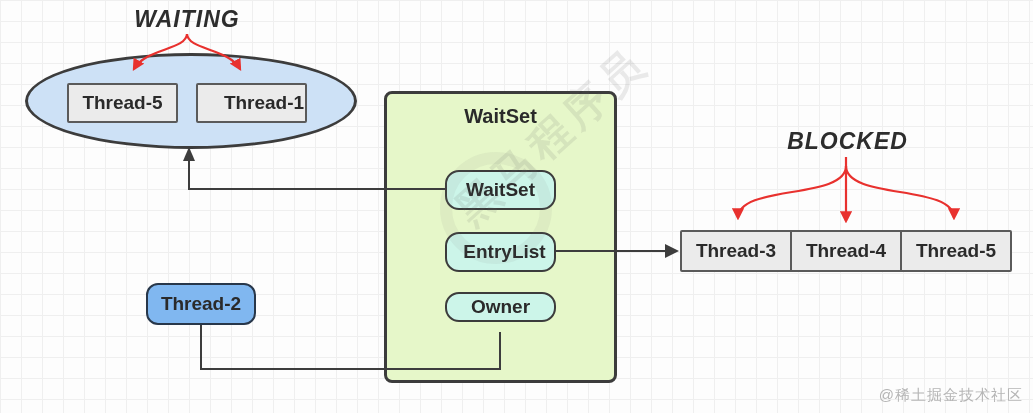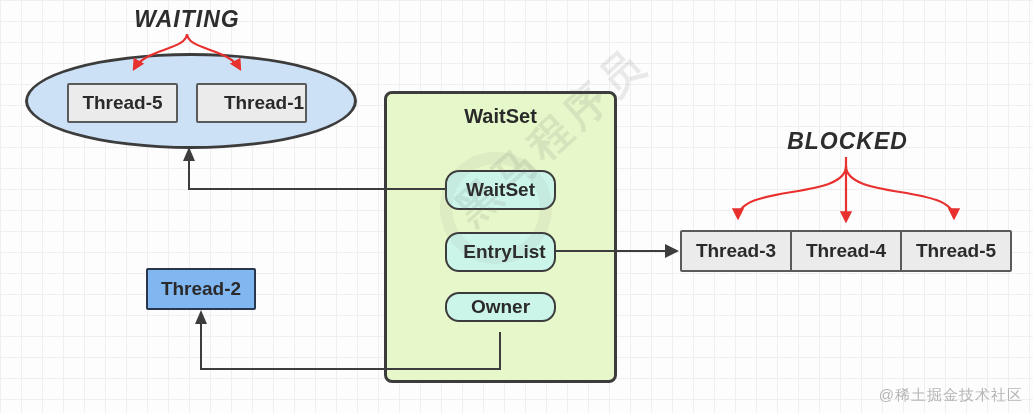--- a/index.html
+++ b/index.html
@@ -31,21 +31,21 @@
   }
   .gray-box{background:#ebebeb;border:2px solid #5a5a5a;border-radius:2px;}
   .monitor{
     background:#e6f7c9;border:3px solid #3c3c3c;border-radius:8px;z-index:1;
   }
   .monitor-title{
     font-size:20px;font-weight:bold;color:#2a2a2a;text-align:center;
     z-index:4;display:flex;align-items:center;justify-content:center;
   }
   .slot{background:#ccf5e9;border:2px solid #3c3c3c;border-radius:14px;}
-  .blue-box{background:#80b7f0;border:2px solid #28374a;border-radius:2px;}
+  .blue-box{background:#80b7f0;border:2px solid #28374a;border-radius:12px;margin-top:15px;}
   .blocked-row{
     display:flex;z-index:4;border:2px solid #5a5a5a;border-radius:2px;
     background:#ebebeb;
   }
   .blocked-cell{
     flex:1;display:flex;align-items:center;justify-content:center;
     font-size:19px;font-weight:bold;color:#2a2a2a;
   }
   .blocked-cell + .blocked-cell{border-left:2px solid #5a5a5a;}
   .connectors{position:absolute;left:0;top:0;z-index:3;pointer-events:none;}

